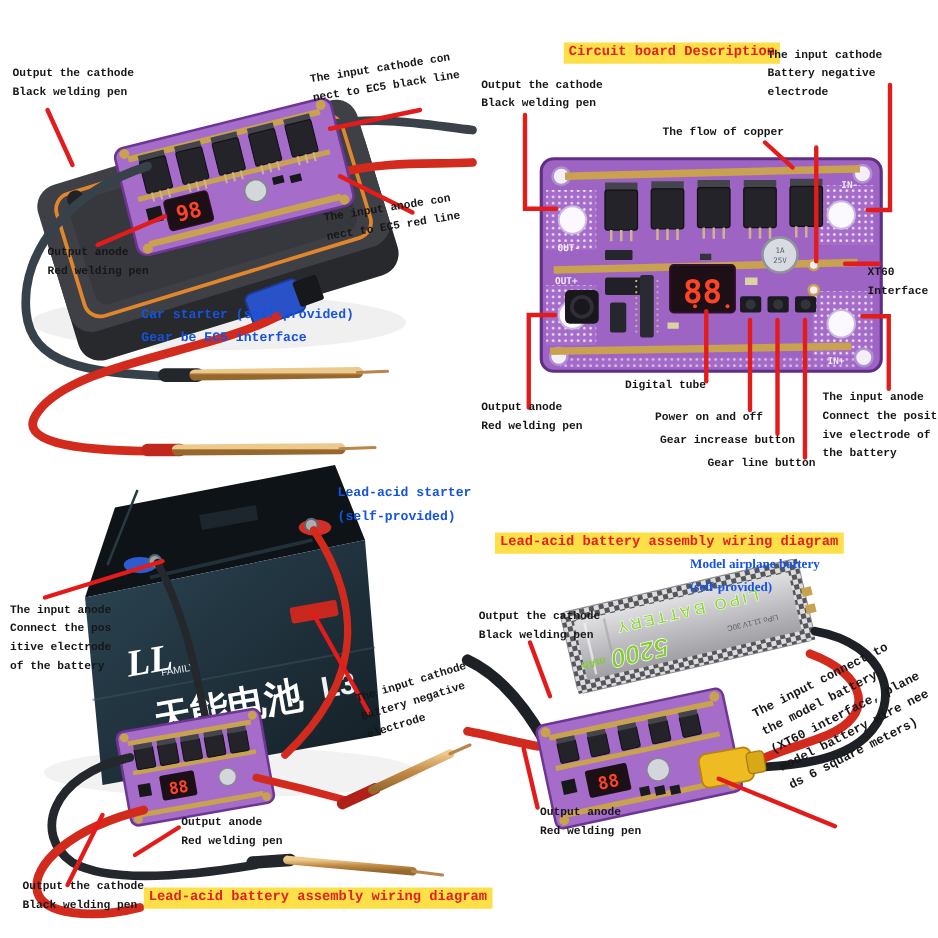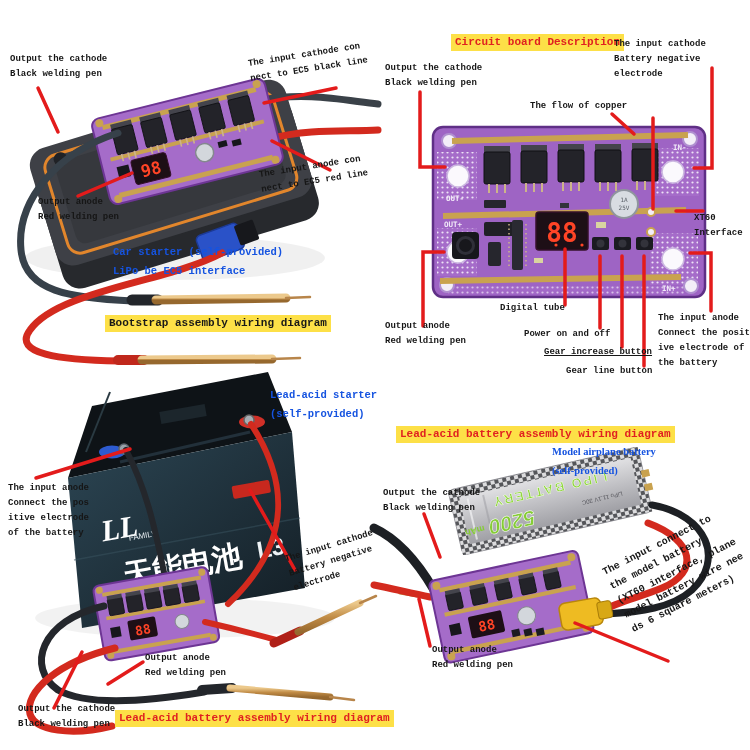--- a/index.html
+++ b/index.html
@@ -367,36 +367,35 @@
 
 <div class="lbl" style="left:10px;top:52px;">Output the cathode
 Black welding pen</div>
 <div class="lbl rot" style="left:247px;top:57px;transform:rotate(-9deg);">The input cathode con
 nect to EC5 black line</div>
 <div class="lbl rot" style="left:258px;top:168px;transform:rotate(-9deg);">The input anode con
 nect to EC5 red line</div>
 <div class="lbl" style="left:38px;top:195px;">Output anode
 Red welding pen</div>
 <div class="note" style="left:113px;top:243px;">Car starter (self-provided)
-LiPo be EC5 interface</div>
-<div class="title" style="left:105px;top:315px;">Bootstrap assembly wiring diagram</div>
+Gear be EC5 interface</div>
 
 <div class="title red" style="left:451px;top:34px;">Circuit board Description</div>
 <div class="lbl" style="left:614px;top:37px;">The input cathode
 Battery negative electrode</div>
 <div class="lbl" style="left:385px;top:61px;">Output the cathode
 Black welding pen</div>
 <div class="lbl" style="left:530px;top:99px;">The flow of copper</div>
 <div class="lbl" style="left:694px;top:179px;margin-top:32px;">XT60
 Interface</div>
 <div class="lbl" style="left:385px;top:319px;">Output anode
 Red welding pen</div>
 <div class="lbl" style="left:500px;top:301px;text-align:center;">Digital tube</div>
 <div class="lbl" style="left:524px;top:327px;">Power on and off</div>
-<div class="lbl" style="left:544px;top:345px;text-decoration:underline;">Gear increase button</div>
+<div class="lbl" style="left:528px;top:345px;">Gear increase button</div>
 <div class="lbl" style="left:566px;top:364px;">Gear line button</div>
 <div class="lbl" style="left:658px;top:311px;">The input anode
 Connect the posit
 ive electrode of
 the battery</div>
 
 <div class="note" style="left:270px;top:386px;">Lead-acid starter
 (self-provided)</div>
 <div class="lbl" style="left:8px;top:481px;">The input anode
 Connect the pos

